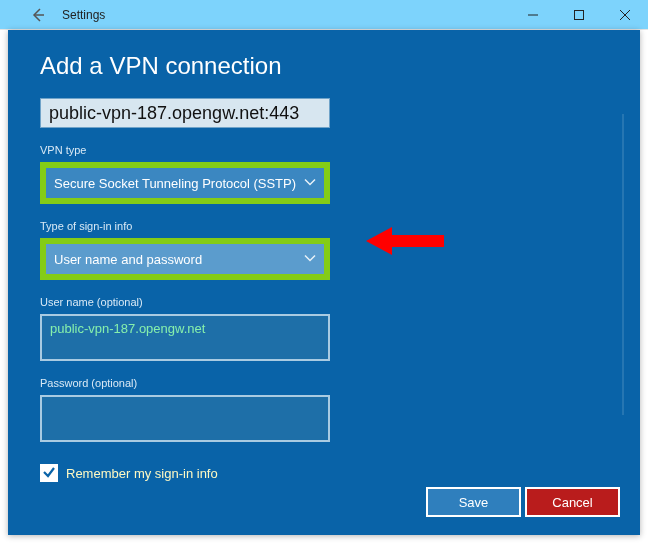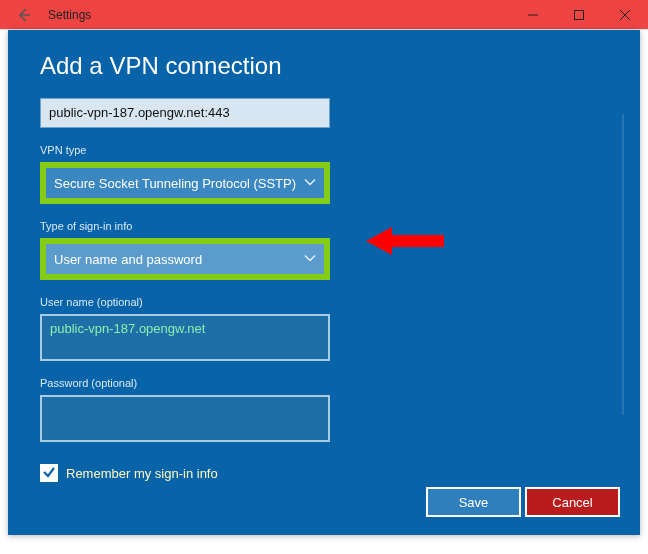--- a/index.html
+++ b/index.html
@@ -1,21 +1,22 @@
 <!DOCTYPE html>
 <html><head>
 <meta charset="utf-8">
 <style>
   * { box-sizing: border-box; margin: 0; padding: 0; font-family: "Segoe UI", Tahoma, sans-serif; }
   body { width: 648px; height: 554px; background: #fff; overflow: hidden; }
 
   
   .titlebar {
-    height: 30px; background: #ef4444; display: flex; align-items: center;
+    height: 30px; background: #7dd3fc; display: flex; align-items: center;
     border-bottom: 1px solid #e5e5e5;
+    padding-left: 14px;
   }
   .titlebar .back {
     width: 48px; height: 30px; display: flex; align-items: center; justify-content: center;
     color: #666; font-size: 16px;
   }
   .titlebar .title { font-size: 12px; color: #222; }
   .titlebar .controls { margin-left: auto; display: flex; }
   .titlebar .ctl {
     width: 46px; height: 30px; display: flex; align-items: center; justify-content: center;
     color: #222; font-size: 10px; font-family: "Segoe MDL2 Assets", "Segoe UI Symbol", sans-serif;
@@ -29,21 +30,21 @@
     box-shadow: 0 1px 6px rgba(0,0,0,0.3);
   }
   .panel h1 { font-weight: 300; font-size: 24px; margin-bottom: 18px; }
 
   .field { margin-bottom: 16px; }
   .field .label { font-size: 11px; color: #d9e9f5; margin-bottom: 6px; }
 
   
   .textbox-light {
     width: 290px; height: 30px; background: #d7e6f0; border: 1px solid #6fa3c9;
-    color: #111; font-size: 13px; padding: 0 8px; line-height: 28px;
+    color: #111; font-size: 18px; padding: 0 8px; line-height: 28px;
   }
 
   
   .dropdown {
     width: 290px; height: 42px; background: #3b87c1; border: 6px solid #84cc16;
     color: #fff; font-size: 13px; display: flex; align-items: center; padding: 0 8px;
     position: relative;
   }
   .dropdown.focused { background: #5b9ccd; }
   .dropdown .chev {

